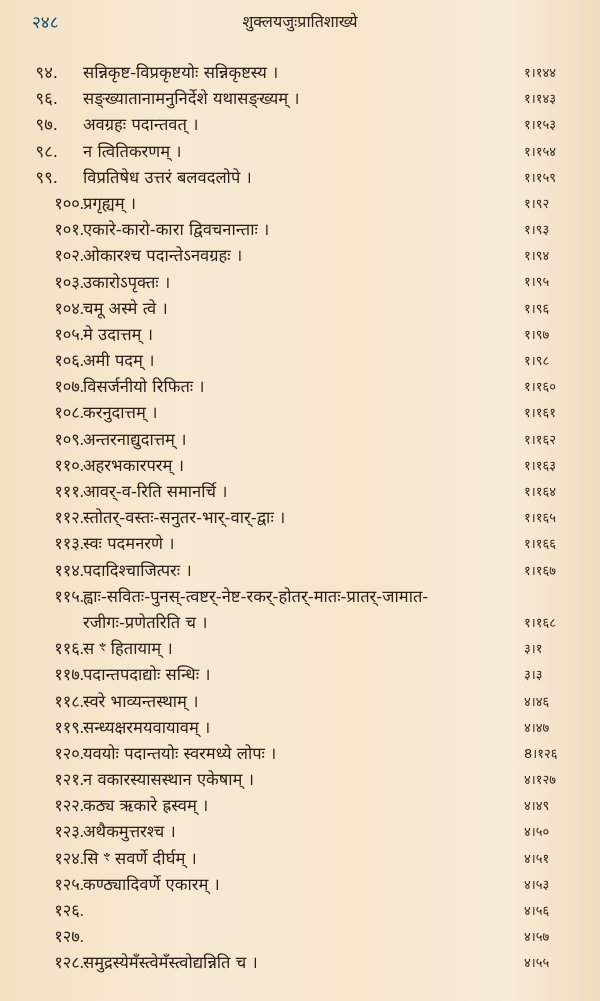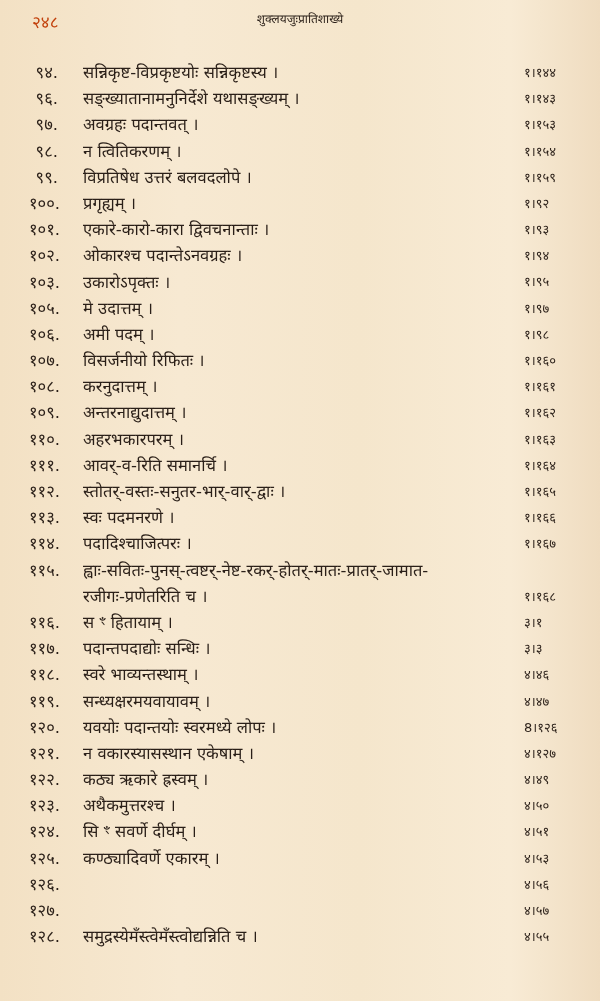--- a/index.html
+++ b/index.html
@@ -26,29 +26,29 @@
       top: 6px;
       left: 0;
       width: 600px;
       height: 30px;
     }
     .page-number {
       position: absolute;
       left: 32px;
       top: 4px;
       font-size: 17px;
-      color: #c2410c;
+      color: #0c4a6e;
     }
     .running-title {
       position: absolute;
       left: 0;
       width: 600px;
       text-align: center;
       top: 4px;
-      font-size: 12px;
+      font-size: 16px;
       color: #2a1f18;
     }
     .sutra-list {
       position: absolute;
       top: 60px;
       left: 0;
       width: 600px;
       margin: 0;
       padding: 0;
       list-style: none;
@@ -63,21 +63,22 @@
       height: 52.4px;
       padding-left: 16px;
     }
     .sutra-num {
       position: absolute;
       text-align: right;
       right: 542px;
       white-space: nowrap;
     }
     .sutra-num.wide {
-      right: 540px;
+      right: 516px;
+      font-family: Liberation Serif, serif;
     }
     .sutra-text {
       position: absolute;
       left: 83px;
       white-space: nowrap;
     }
     .sutra-ref {
       position: absolute;
       left: 524px;
       bottom: 0;
@@ -138,20 +139,25 @@
         <span class="sutra-num wide">१०२.</span>
         <span class="sutra-text">ओकारश्च पदान्तेऽनवग्रहः ।</span>
         <span class="sutra-ref">१।९४</span>
       </li>
     <li class="sutra">
         <span class="sutra-num wide">१०३.</span>
         <span class="sutra-text">उकारोऽपृक्तः ।</span>
         <span class="sutra-ref">१।९५</span>
       </li>
     <li class="sutra">
+        <span class="sutra-num wide">१०४.</span>
+        <span class="sutra-text">चमू अस्मे त्वे ।</span>
+        <span class="sutra-ref">१।९६</span>
+      </li>
+    <li class="sutra">
         <span class="sutra-num wide">१०५.</span>
         <span class="sutra-text">मे उदात्तम् ।</span>
         <span class="sutra-ref">१।९७</span>
       </li>
     <li class="sutra">
         <span class="sutra-num wide">१०६.</span>
         <span class="sutra-text">अमी पदम् ।</span>
         <span class="sutra-ref">१।९८</span>
       </li>
     <li class="sutra">

